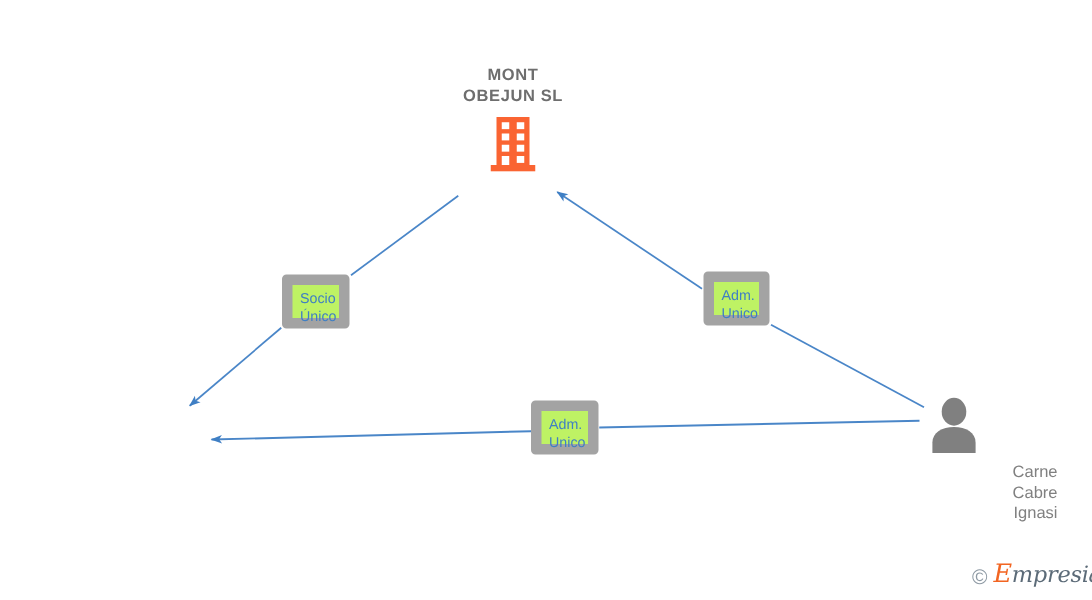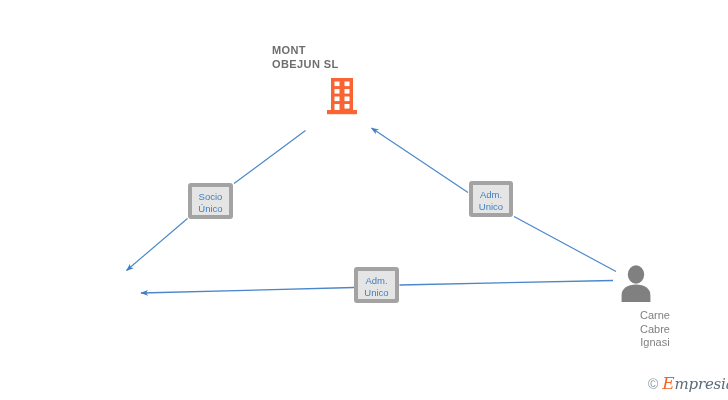--- a/index.html
+++ b/index.html
@@ -35,22 +35,22 @@
   .node {
     position: absolute;
   }
 
   .node-label {
     font-size: 11px;
     line-height: 13.5px;
     color: #808080;
     white-space: pre-line;
   }
-  .node-label.centered { }
-  .node-label.leftal   { text-align: center; }
+  .node-label.centered { text-align: center; }
+  .node-label.leftal   { text-align: right; }
   .node-label.bold     { font-weight: bold; color: #6e6e6e; letter-spacing: .4px; }
 
   
   #node-mont {
     left: 272px;
     top: 44px;
     width: 140px;
   }
   #node-mont .node-label { margin-bottom: 7px; }
 
@@ -73,23 +73,23 @@
   .icon-wrap {
     display: flex;
     justify-content: center;
   }
   .icon-wrap.left { justify-content: flex-start; padding-left: 14px; }
 
   
   .rel-box {
     position: absolute;
     box-sizing: border-box;
-    border: 4px solid #a3a3a3;
+    border: 7px solid #a3a3a3;
     border-radius: 3px;
-    background: #e5e5e5;
+    background: #bef264;
     color: #3f7fc4;
     font-size: 9.5px;
     line-height: 12px;
     text-align: center;
     padding: 4px 5px 5px 5px;
     white-space: pre-line;
   }
   #rel-socio-unico { left: 188px; top: 183px; width: 45px; height: 36px; }
   #rel-adm-unico-1 { left: 469px; top: 181px; width: 44px; height: 36px; }
   #rel-adm-unico-2 { left: 354px; top: 267px; width: 45px; height: 36px; }

